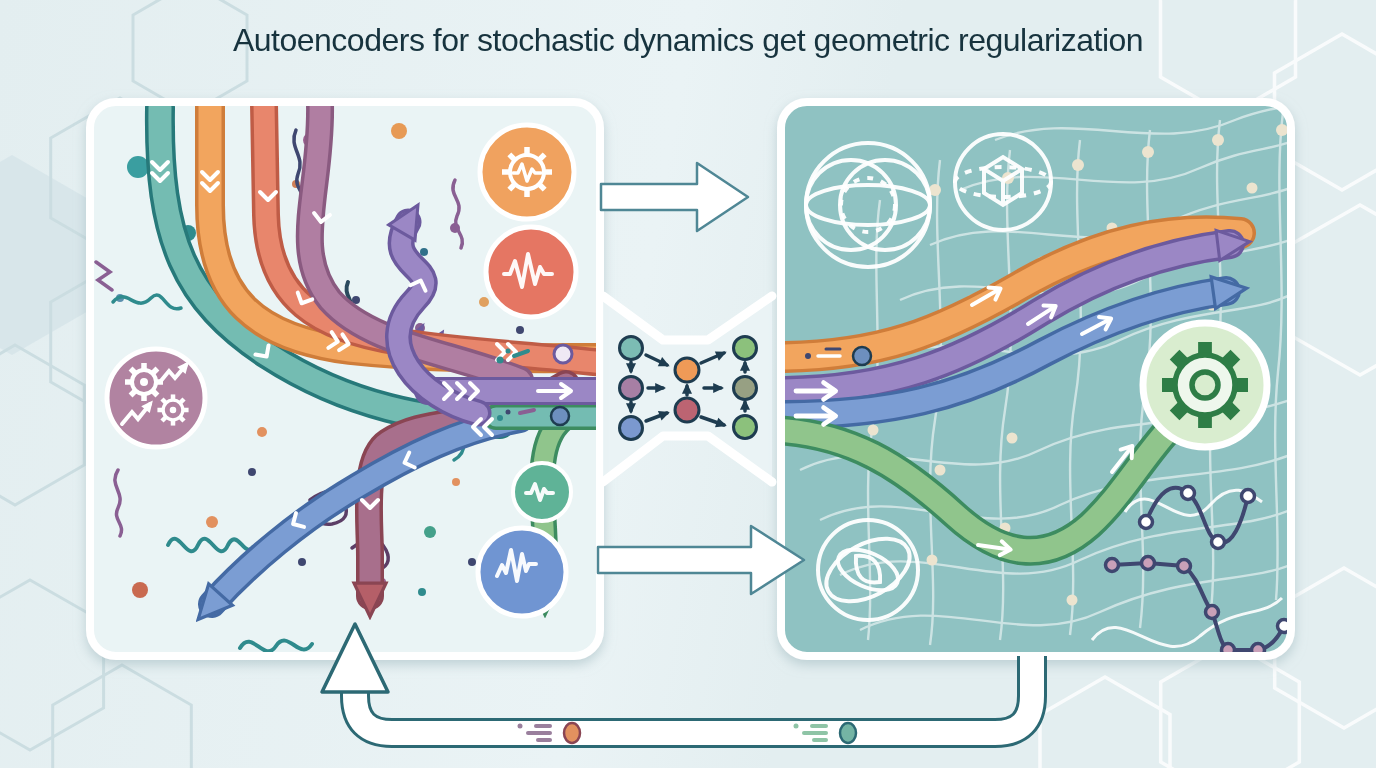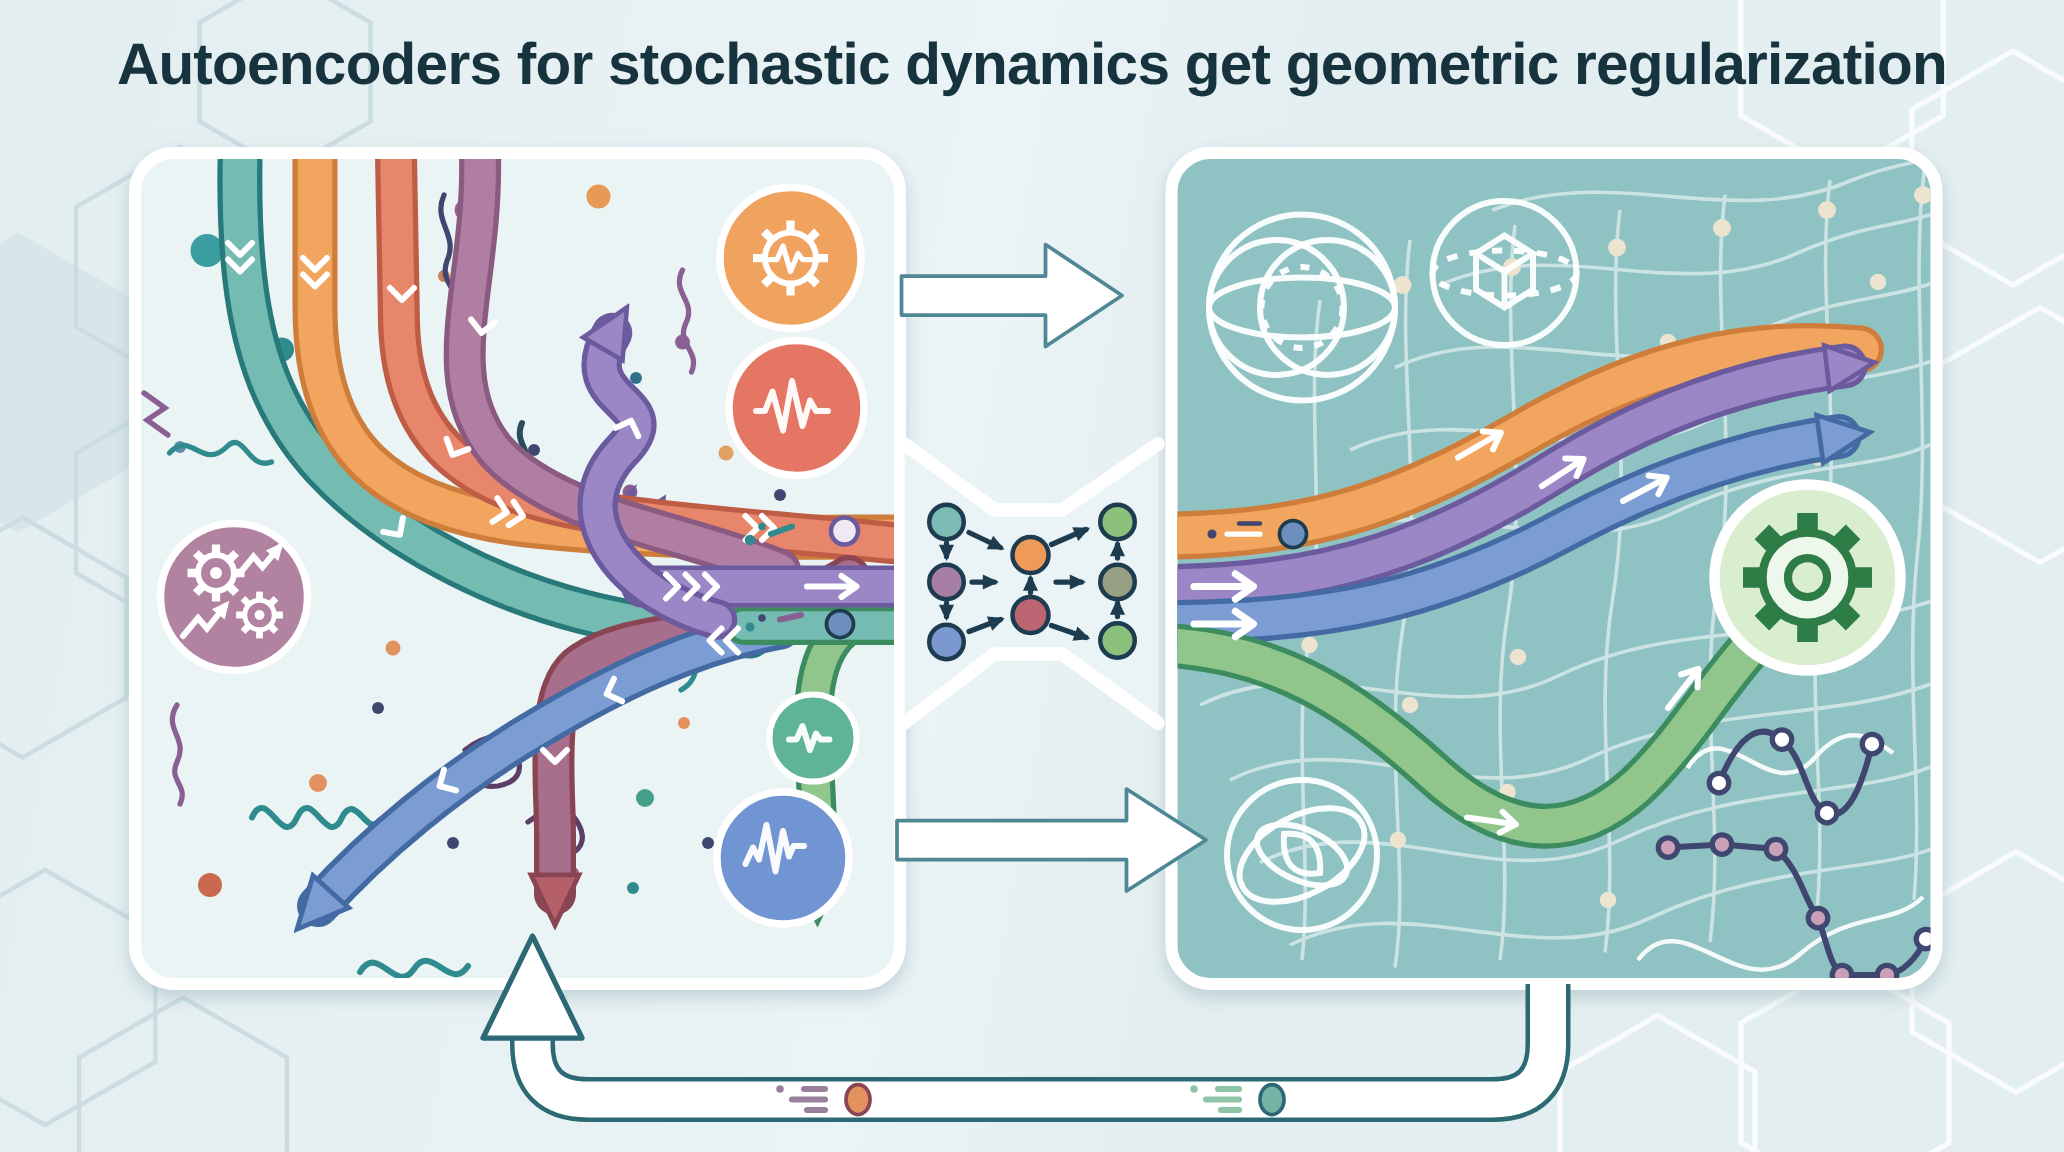--- a/index.html
+++ b/index.html
@@ -1,20 +1,20 @@
 <!DOCTYPE html>
 <html style="--bg: #e3eef0; --bg_gap: #eaf3f5; --hex_line: #cbdde1; --hex_fill: #d5e4e8; --panel_left: #eaf4f5; --panel_right: #8fc2c2; --ink: #1e3c50; --title: #17333e; --teal: #74bcb2; --teal_e: #27797a; --orange: #f2a55e; --orange_e: #cf7d3a; --coral: #e8866c; --coral_e: #bf5c46; --mauve: #b07ea2; --mauve_e: #8a5a80; --mauve2: #a86f8c; --purple: #9b87c5; --purple_e: #6c5a9e; --blue: #7b9dd3; --blue_e: #446aa4; --green: #90c58c; --green_e: #3d8c60; --maroon: #b55f68; --maroon_e: #8a4553; --navy: #3f4770; --n_teal: #7cbcb4; --n_mauve: #a77fa4; --n_blue: #7b99cf; --n_orange: #ef9a57; --n_maroon: #bc6472; --n_green: #8cc17c; --n_olive: #97a083; --i_orange: #f0a25f; --i_coral: #e57663; --i_teal: #5fb397; --i_blue: #7095d2; --i_mauve: #b183a1; --gear_bg: #d9edcf; --gear_green: #2e7d46; --gear_fill: #eef7ec; --grid_dot: #ece4cf; --arrow_edge: #4f8795; --pipe: #2c6974; --dot_orange: #e2915f; --dot_teal: #74b4a4;"><head>
 <meta charset="utf-8">
 <style>
   html,body{margin:0;padding:0;background:#c8d8dc;}
   .canvas{position:relative;width:1376px;height:768px;overflow:hidden;
           background:linear-gradient(100deg,var(--bg) 0%,var(--bg_gap) 46%,var(--bg) 60%,var(--bg) 100%);
           font-family:"Liberation Sans","DejaVu Sans",sans-serif;}
   .title{position:absolute;left:0;right:0;top:22px;text-align:center;
-         font-size:39px;font-weight:700;letter-spacing:-0.5px;color:var(--title);}
+         font-size:32px;font-weight:400;letter-spacing:-0.5px;color:var(--title);}
   svg{position:absolute;left:0;top:0;}
   .rib{fill:none;stroke-linecap:round;stroke-linejoin:round;}
   .wmark{stroke:#fff;fill:none;stroke-width:4;stroke-linecap:round;stroke-linejoin:round;}
   .grid{stroke:#fff;fill:none;stroke-width:2.4;opacity:.55;}
   .wire{stroke:#fff;fill:none;stroke-width:4;opacity:.95;}
   .sq{fill:none;stroke-linecap:round;stroke-width:3.5;}
 </style>
 </head>
 <body>
 

